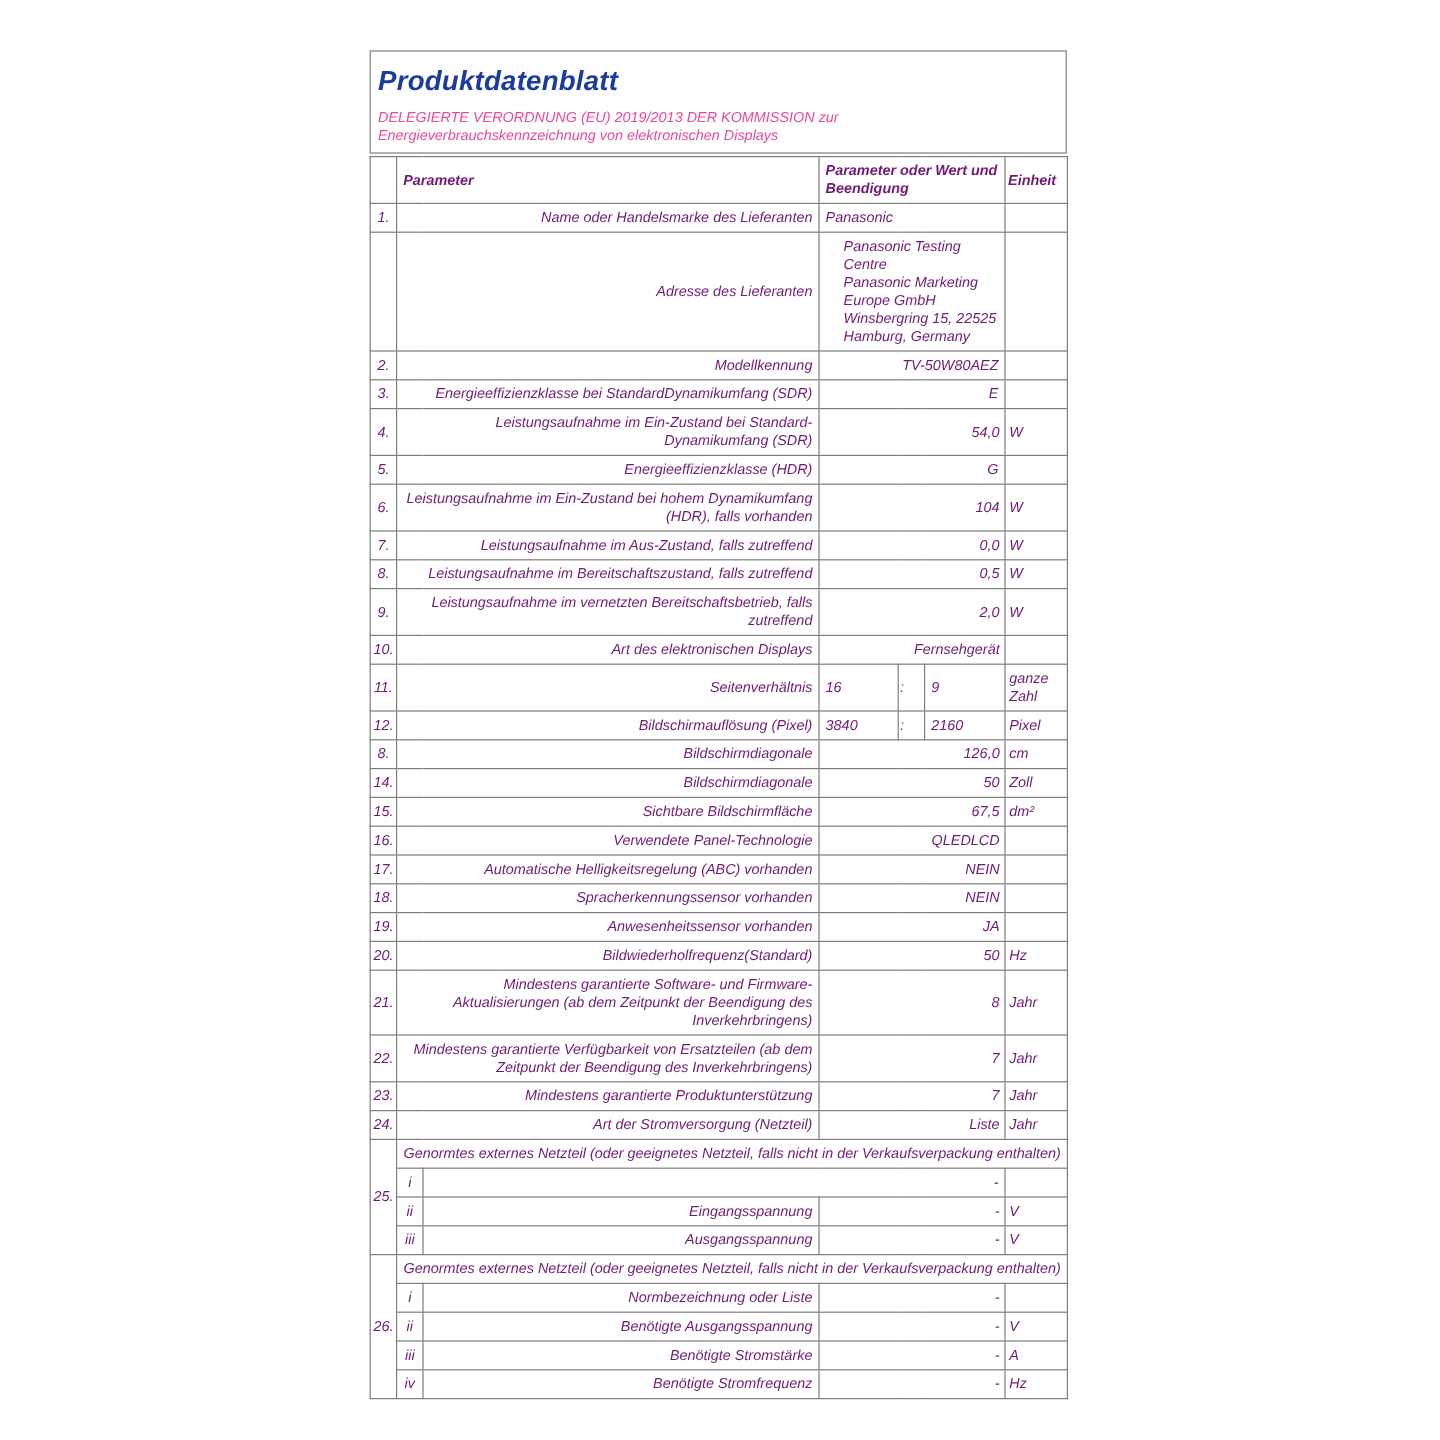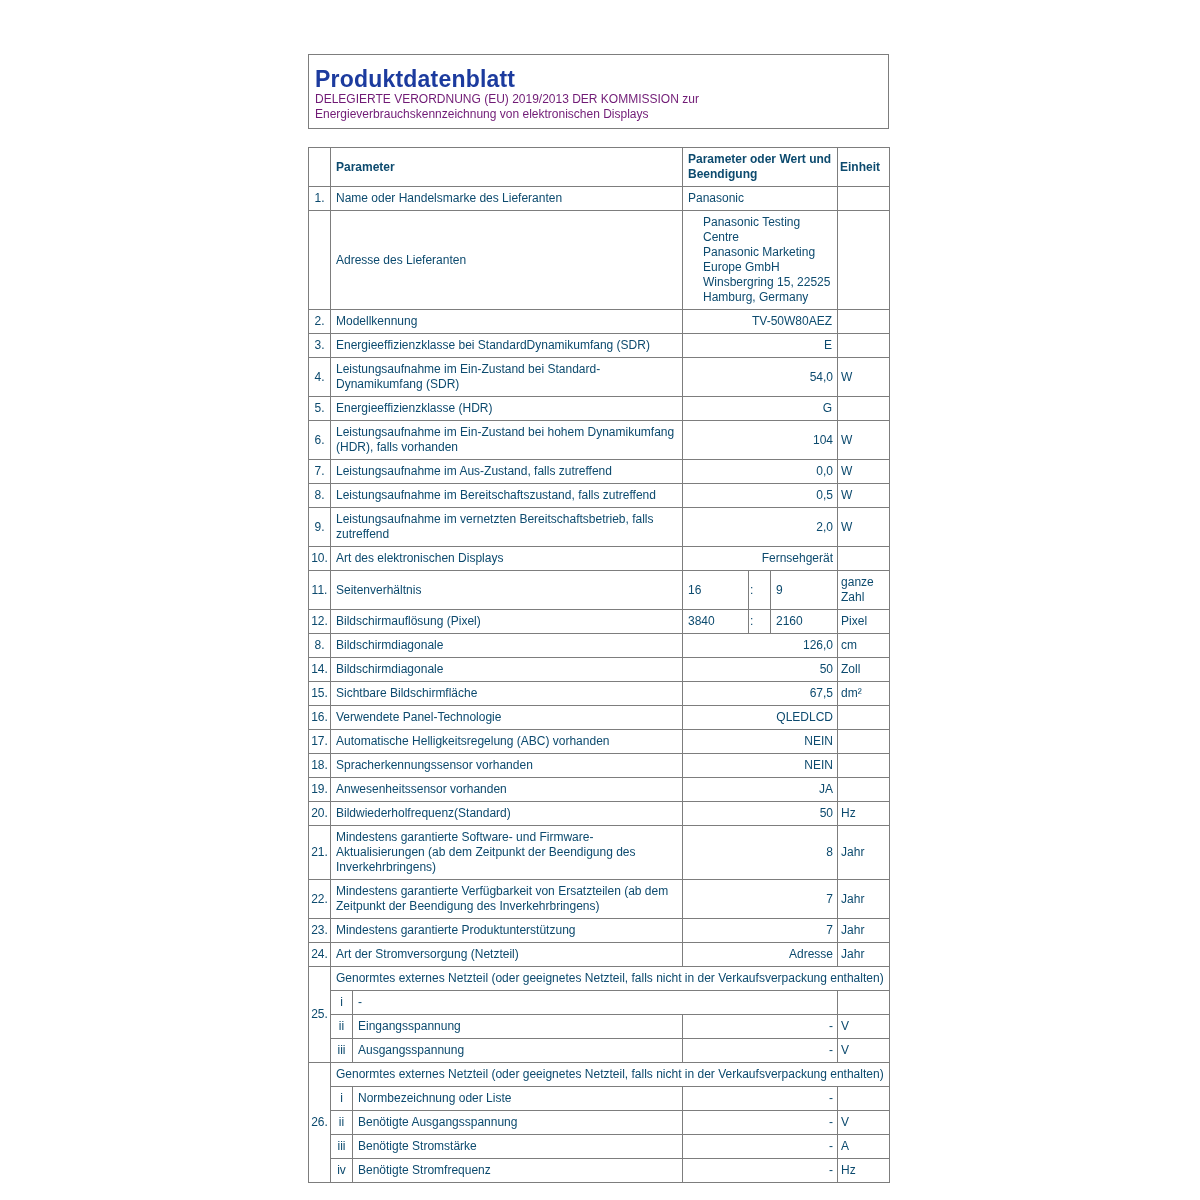--- a/index.html
+++ b/index.html
@@ -4,63 +4,64 @@
 <style>
   html, body { margin:0; padding:0; }
   body {
     width:1200px; height:1200px;
     background:#ffffff;
     font-family:"Liberation Sans", sans-serif;
     position:relative;
   }
   .doc {
     position:absolute;
-    left:308px; top:54px;
+    left:308px; top:42px;
     width:581px;
     color:#3b3b3b;
+    font-style:italic;
   }
   .title-box {
     border:1px solid #7d7d7d;
     padding:11px 8px 6px 6px;
     box-sizing:border-box;
   }
   .doc-title {
     color:#1c3b9e;
     font-size:23px;
     font-weight:bold;
     letter-spacing:0.2px;
     line-height:26px;
   }
   .doc-subtitle {
-    margin-top:0;
+    margin-top:11px;
     font-size:12px;
     line-height:15px;
-    color:#701a75;
+    color:#ec4899;
   }
   table.spec-table {
     border-collapse:collapse;
     table-layout:fixed;
     width:581px;
-    margin-top:18px;
+    margin-top:2px;
     font-size:12px;
-    color:#0c4a6e;
+    color:#701a75;
   }
   .spec-table th, .spec-table td {
     border:1px solid #7d7d7d;
     vertical-align:middle;
     line-height:15px;
     padding:4px 5px;
     overflow:hidden;
     word-wrap:break-word;
   }
   .spec-table th { font-weight:bold; text-align:left; background:#ffffff; }
   th.h-unit { text-align:left; padding:4px 2px; }
   td.c-num  { text-align:center; padding:4px 1px; }
   td.c-sub  { text-align:center; padding:4px 1px; }
-  td.c-param { text-align:left; }
+  td.c-param { text-align:right; }
   td.v-right  { text-align:right; padding-right:4px; }
   td.v-center { text-align:left; }
   td.v-left   { text-align:right; }
   td.pre { white-space:pre-line;padding-left:20px; }
   td.c-unit { padding:4px 3px; }
   td.c-sep { padding:4px 1px; }
 </style>
 </head>
 <body>
 
@@ -240,21 +241,21 @@
         </tr>
         <tr>
           <td class="c-num">23.</td>
           <td class="c-param" colspan="2">Mindestens garantierte Produktunterstützung</td>
           <td class="c-value v-right" colspan="3">7</td>
           <td class="c-unit">Jahr</td>
         </tr>
         <tr>
           <td class="c-num">24.</td>
           <td class="c-param" colspan="2">Art der Stromversorgung (Netzteil)</td>
-          <td class="c-value v-right" colspan="3">Adresse</td>
+          <td class="c-value v-right" colspan="3">Liste</td>
           <td class="c-unit">Jahr</td>
         </tr>
         <tr>
           <td class="c-num" rowspan="4">25.</td>
           <td class="c-param" colspan="6">Genormtes externes Netzteil (oder geeignetes Netzteil, falls nicht in der Verkaufsverpackung enthalten)</td>
         </tr>
         <tr>
           <td class="c-sub">i</td>
           <td class="c-param" colspan="4">-</td>
           <td class="c-unit"></td>

